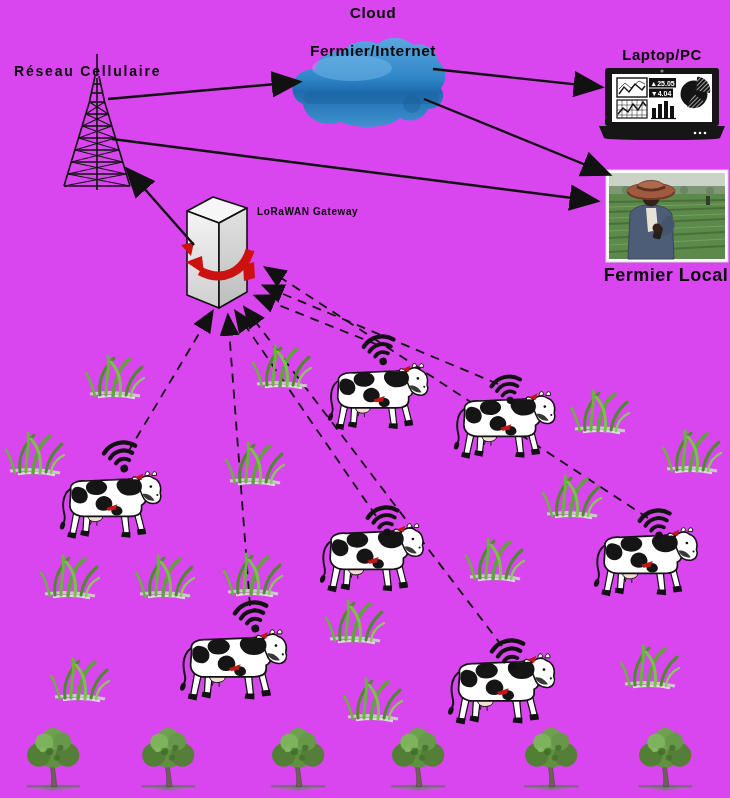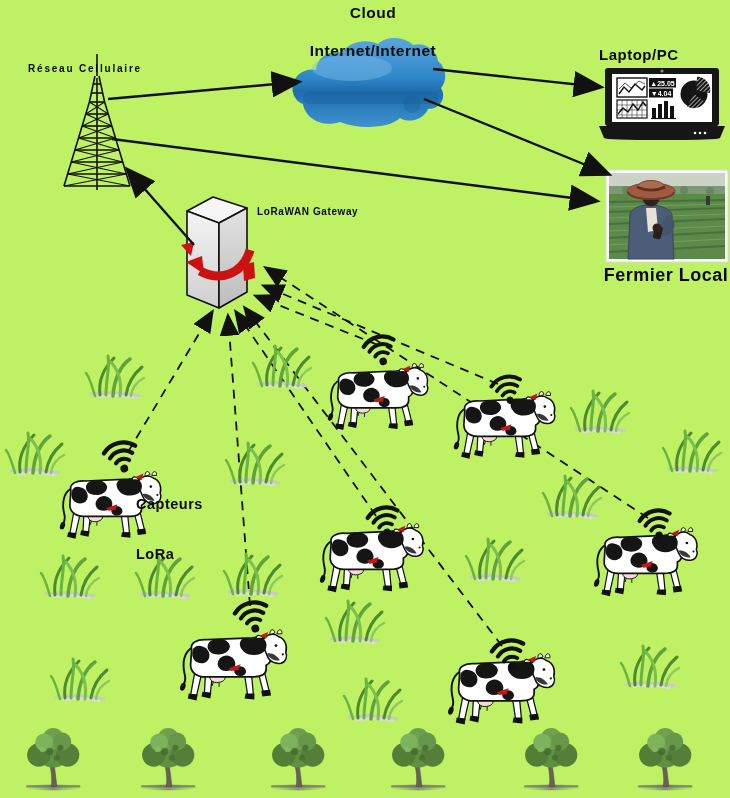--- a/index.html
+++ b/index.html
@@ -1,22 +1,22 @@
 <!DOCTYPE html>
 <html style="--cloud-blue: #2f86c8; --ribbon-red: #cc1111; --sensor-red: #c01818; --grass-green: #5fa33a; --tree-green: #5f9140; --line-black: #111111;"><head>
 <meta charset="utf-8">
 <style>
   html,body{margin:0;padding:0;background:#fff;}
-  .stage{position:relative;width:730px;height:798px;background:#bef264;overflow:hidden;
+  .stage{position:relative;width:730px;height:798px;background:#d946ef;overflow:hidden;
          font-family:"Liberation Sans","DejaVu Sans",sans-serif;}
   svg{position:absolute;left:0;top:0;}
   .lbl{position:absolute;color:#0a0a0a;font-weight:bold;white-space:pre-line;}
   .lbl-cloud{left:287px;top:3px;width:172px;text-align:center;font-size:15.5px;line-height:19px;letter-spacing:.5px;}
-  .lbl-cell{left:28px;top:63px;font-size:10px;letter-spacing:1.8px;}
-  .lbl-laptop{left:599px;top:46px;width:126px;font-size:15px;letter-spacing:.5px;}
+  .lbl-cell{left:14px;top:63px;font-size:14px;letter-spacing:1.8px;}
+  .lbl-laptop{left:599px;top:46px;width:126px;text-align:center;font-size:15px;letter-spacing:.5px;}
   .lbl-gateway{left:257px;top:206px;font-size:10px;letter-spacing:.6px;}
   .lbl-farmer{left:602px;top:265px;width:128px;text-align:center;font-size:18px;letter-spacing:.5px;}
   .lbl-capteurs{left:136px;top:492px;font-size:14.5px;line-height:25px;letter-spacing:.5px;}
   .sensor-mark{fill:var(--sensor-red,#c01818);}
   .ribbon{fill:var(--ribbon-red,#cc1111);}
   .ribbon-stroke{stroke:var(--ribbon-red,#cc1111);}
   .ln{stroke:#111;fill:none;}
 </style>
 </head>
 <body>
@@ -329,20 +329,18 @@
   <use href="#treeSym" transform="translate(10,728) scale(0.9)"></use>
   <use href="#treeSym" transform="translate(125,728) scale(0.9)"></use>
   <use href="#treeSym" transform="translate(255,728) scale(0.9)"></use>
   <use href="#treeSym" transform="translate(375,728) scale(0.9)"></use>
   <use href="#treeSym" transform="translate(508,728) scale(0.9)"></use>
   <use href="#treeSym" transform="translate(622,728) scale(0.9)"></use>
 </g>
 </svg>
 
 <div class="lbl lbl-cloud"><span>Cloud</span><br>
-  <span>Internet/Internet</span></div>
+  <span>Fermier/Internet</span></div>
 <div class="lbl lbl-cell">Réseau Cellulaire</div>
 <div class="lbl lbl-laptop">Laptop/PC</div>
 <div class="lbl lbl-gateway">LoRaWAN Gateway</div>
 <div class="lbl lbl-farmer">Fermier Local</div>
-<div class="lbl lbl-capteurs"><span>Capteurs</span><br>
-  <span>LoRa</span></div>
 </div>
 
 </body></html>

